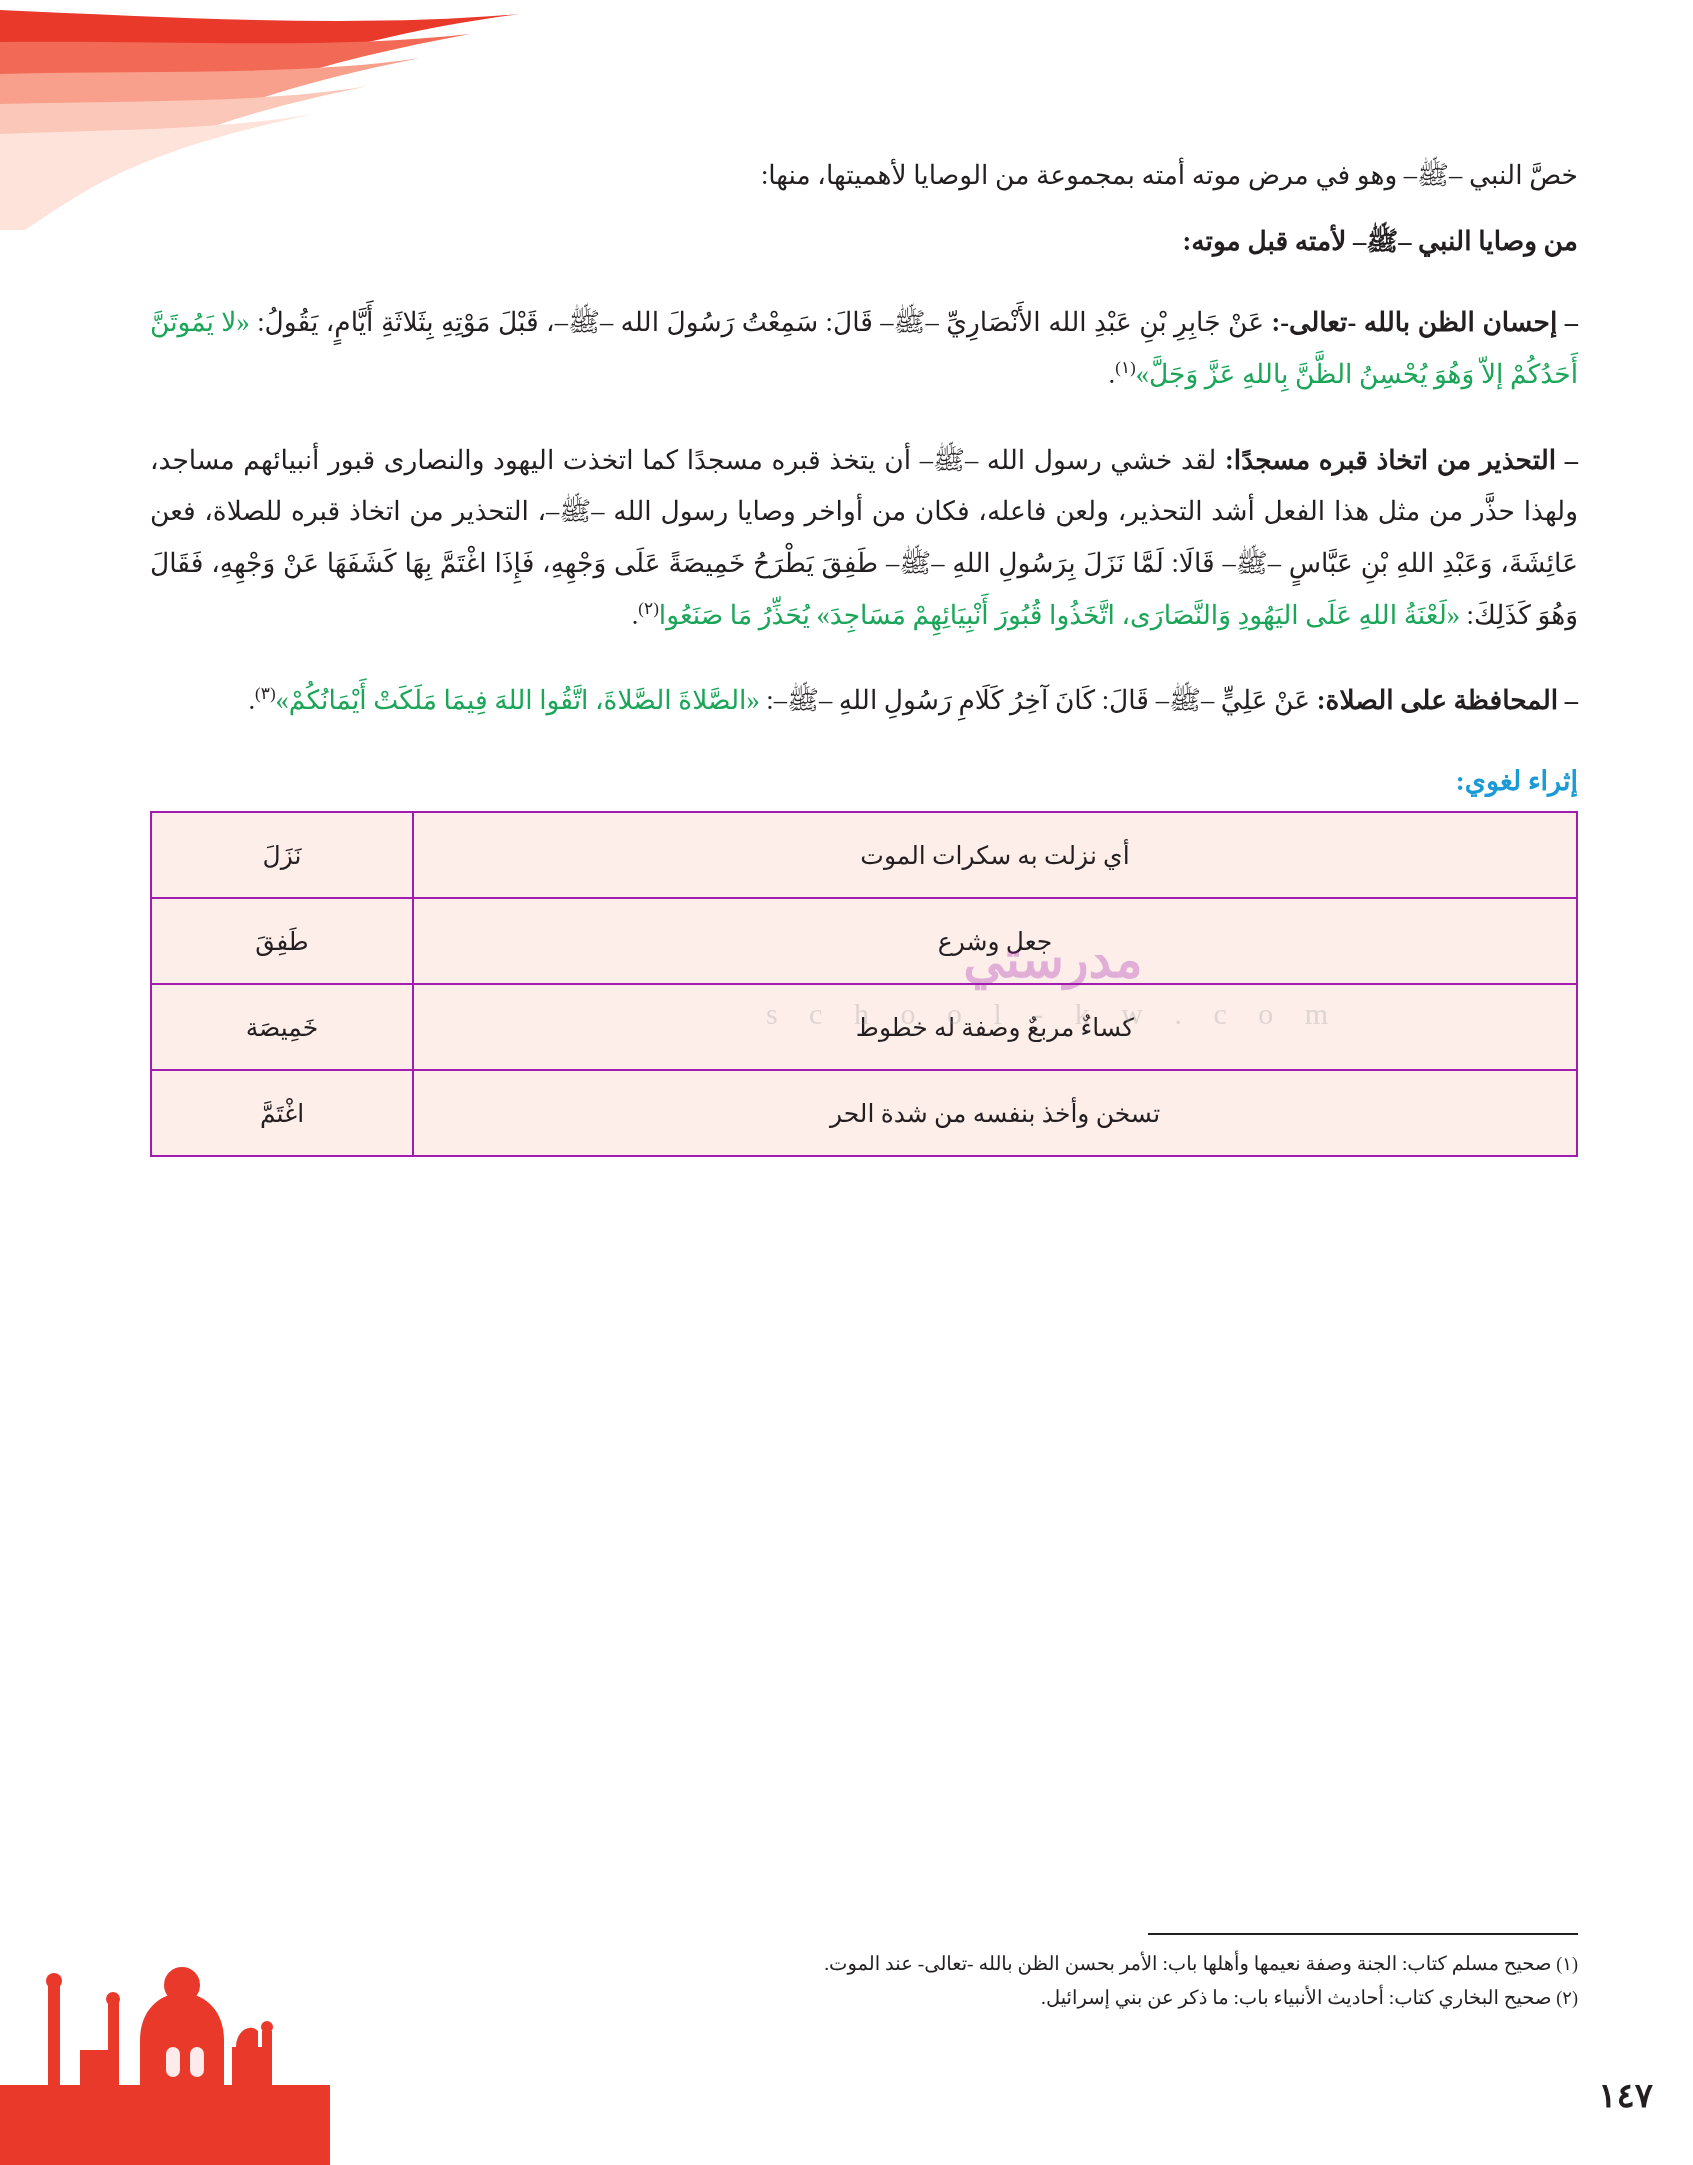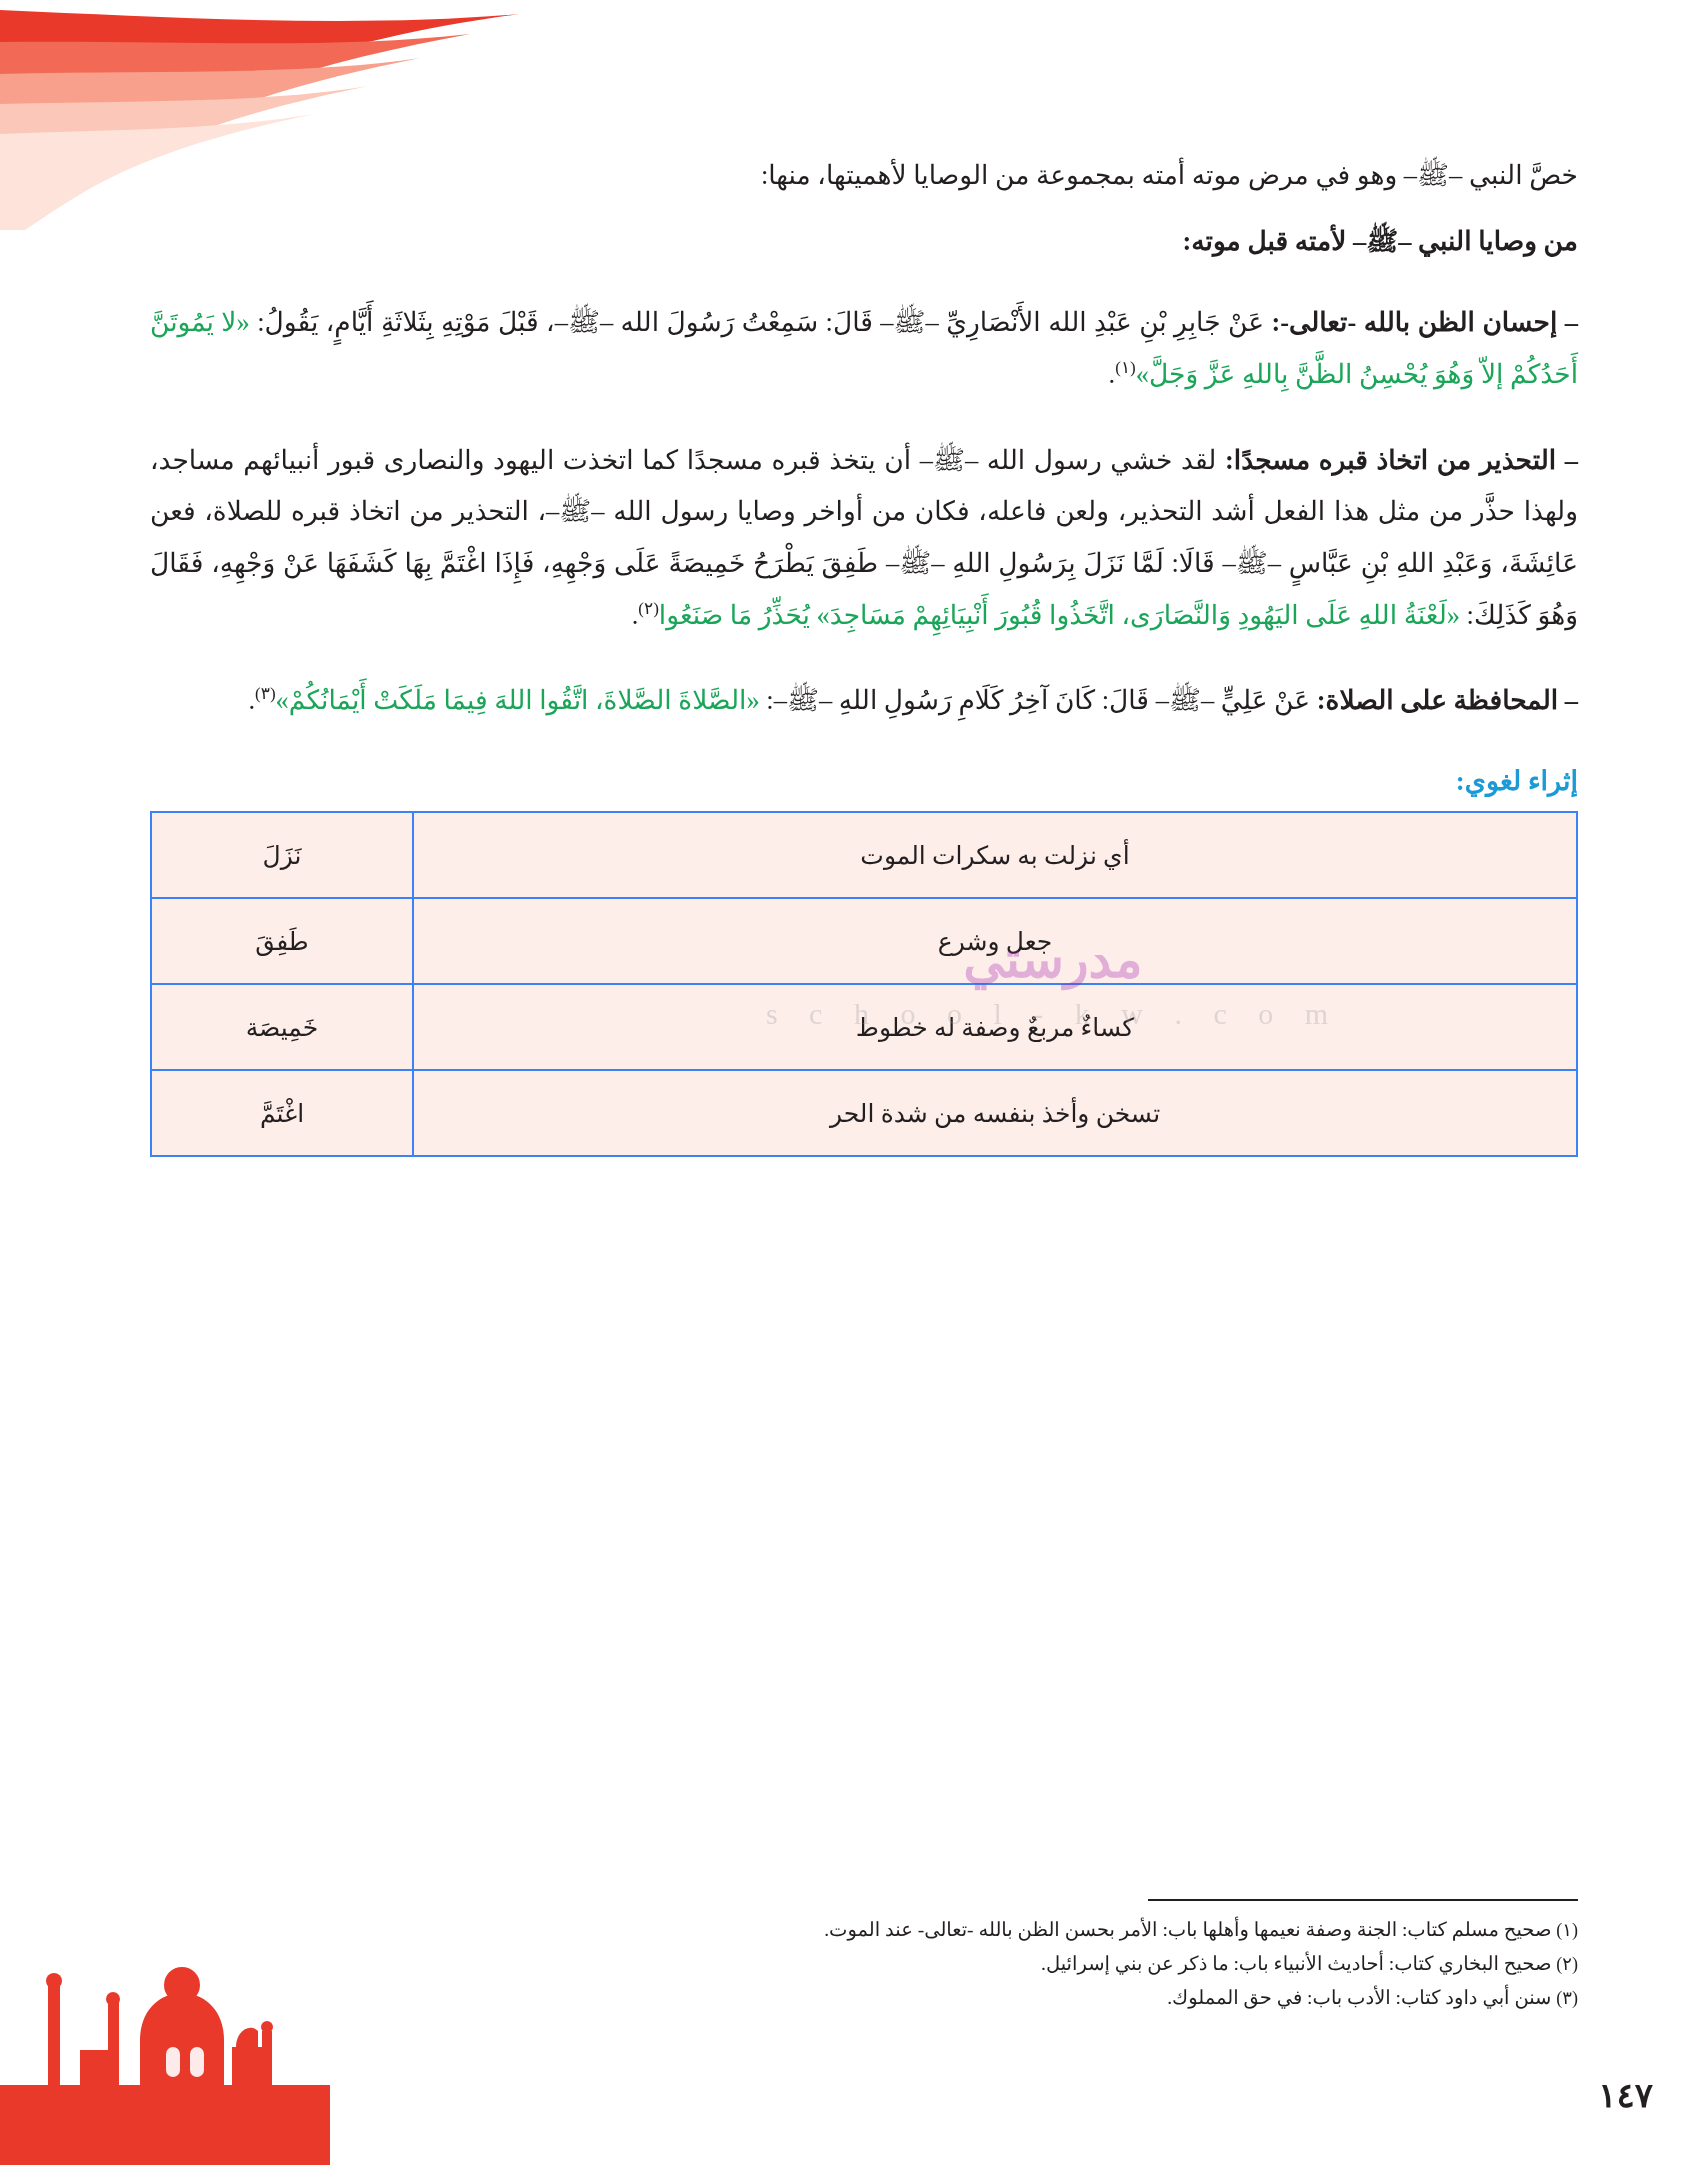--- a/index.html
+++ b/index.html
@@ -73,21 +73,21 @@
   }
 
   
   table.glossary {
     width: 100%;
     border-collapse: collapse;
     table-layout: fixed;
     direction: rtl;
   }
   table.glossary td {
-    border: 2px solid #3b82f6;
+    border: 2px solid #a21caf;
     background: #fdeeea;
     height: 72px;
     font-size: 25px;
     text-align: center;
     vertical-align: middle;
     padding: 6px 10px;
   }
   td.term {
     width: 240px;
     font-size: 26px;
@@ -231,24 +231,20 @@
 
 <div class="footnotes">
   <hr class="fn-rule">
   <p class="footnote">
     <span class="fn-num">(١)</span>
     <span>صحيح مسلم   كتاب: الجنة وصفة نعيمها وأهلها   باب: الأمر بحسن الظن بالله -تعالى- عند الموت.</span>
   </p>
   <p class="footnote">
     <span class="fn-num">(٢)</span>
     <span>صحيح البخاري   كتاب: أحاديث الأنبياء  باب: ما ذكر عن بني إسرائيل.</span>
-  </p>
-  <p class="footnote">
-    <span class="fn-num">(٣)</span>
-    <span>سنن أبي داود   كتاب: الأدب   باب: في حق المملوك.</span>
   </p>
 </div>
 
 <svg class="skyline" viewBox="0 0 330 330" preserveAspectRatio="none">
   <g fill="#e8392b">
     <rect x="0" y="250" width="330" height="80"></rect>
     <rect x="48" y="150" width="12" height="105"></rect>
     <circle cx="54" cy="146" r="8"></circle>
     <rect x="108" y="168" width="11" height="86"></rect>
     <circle cx="113" cy="164" r="7"></circle>

